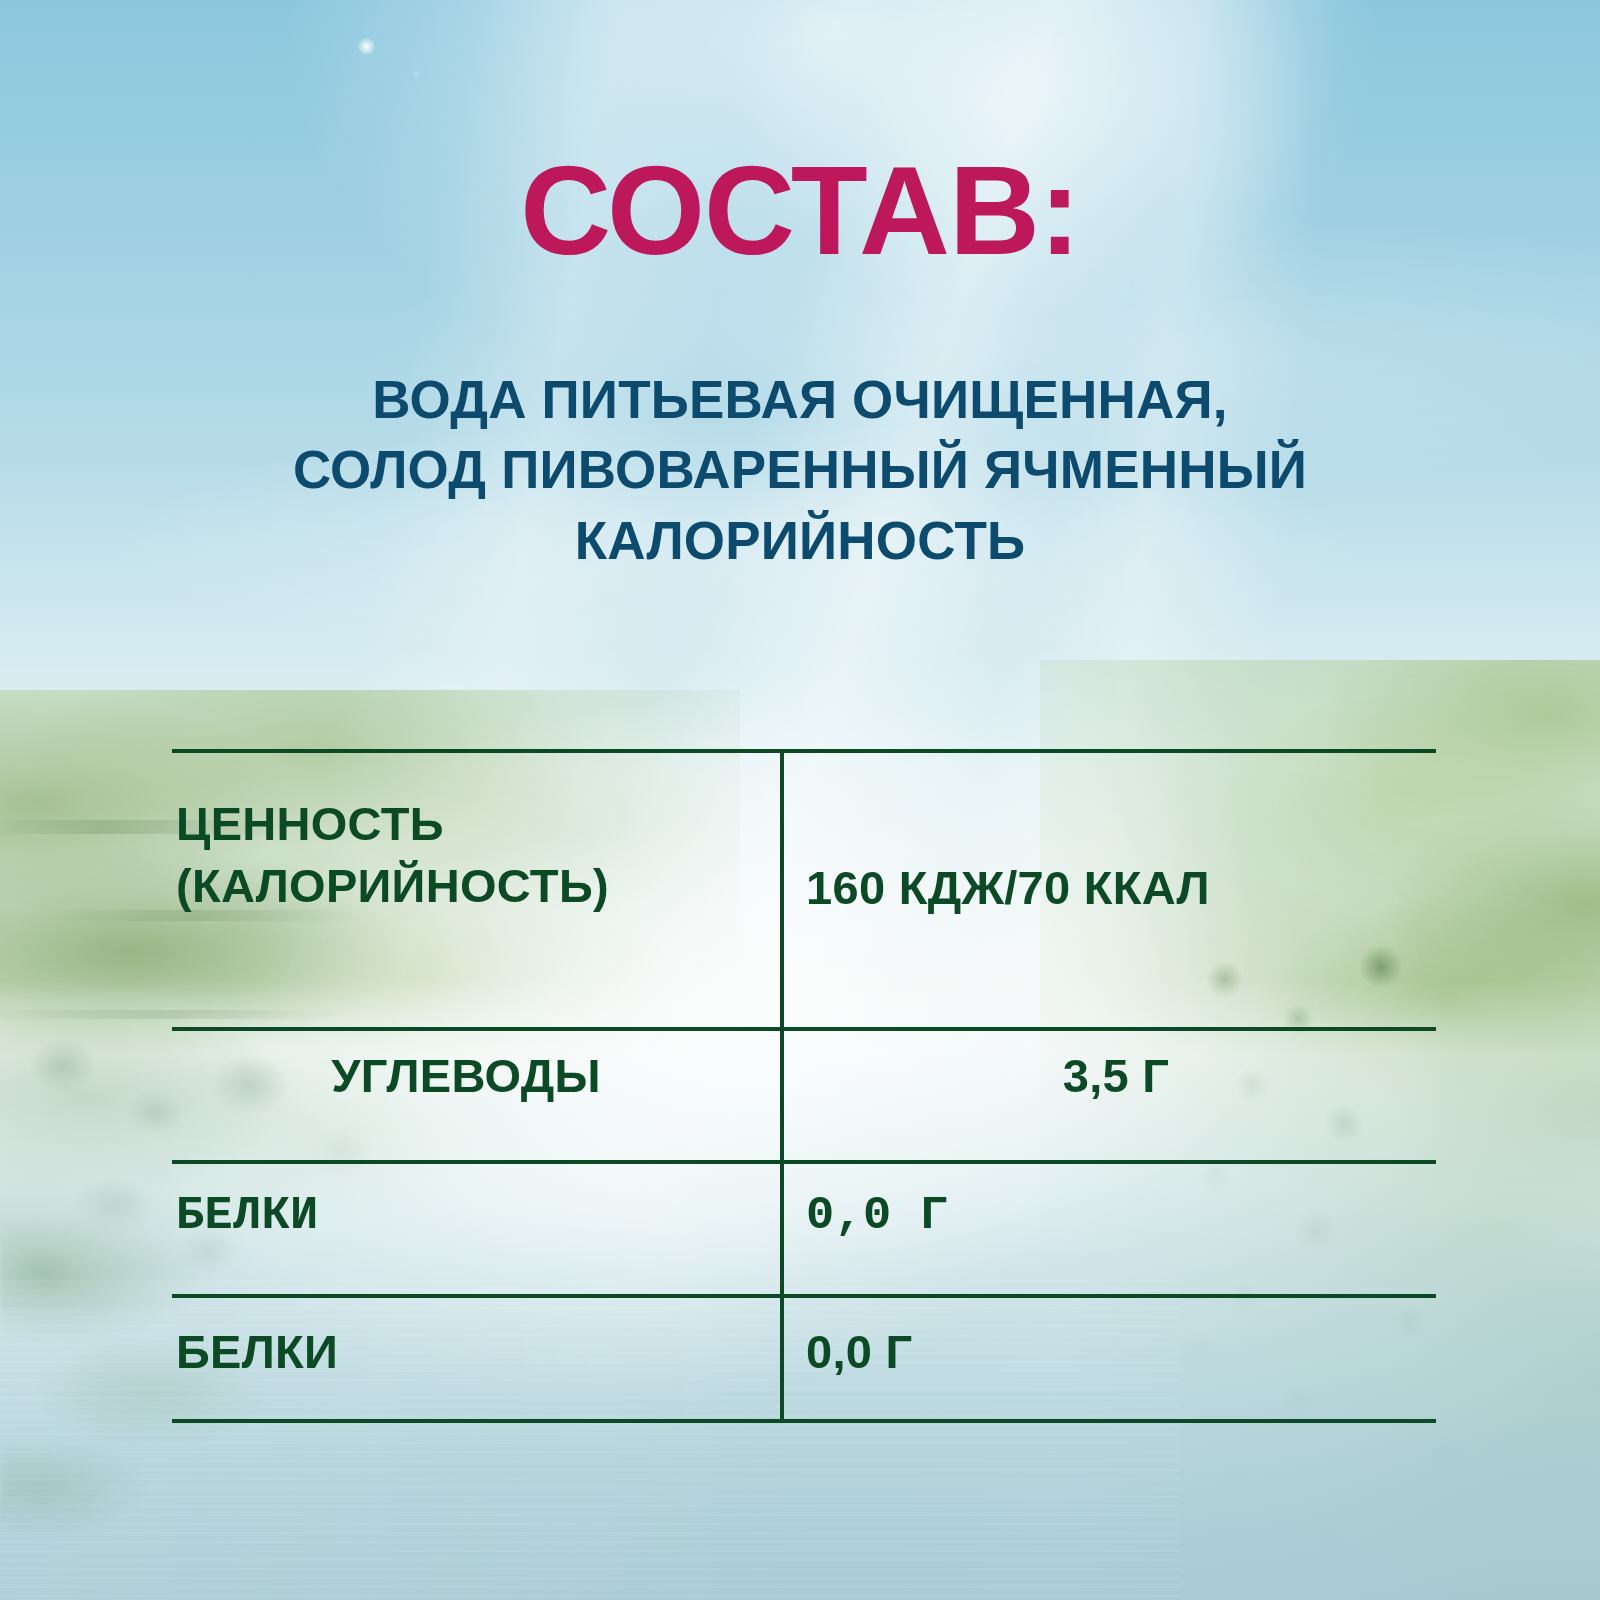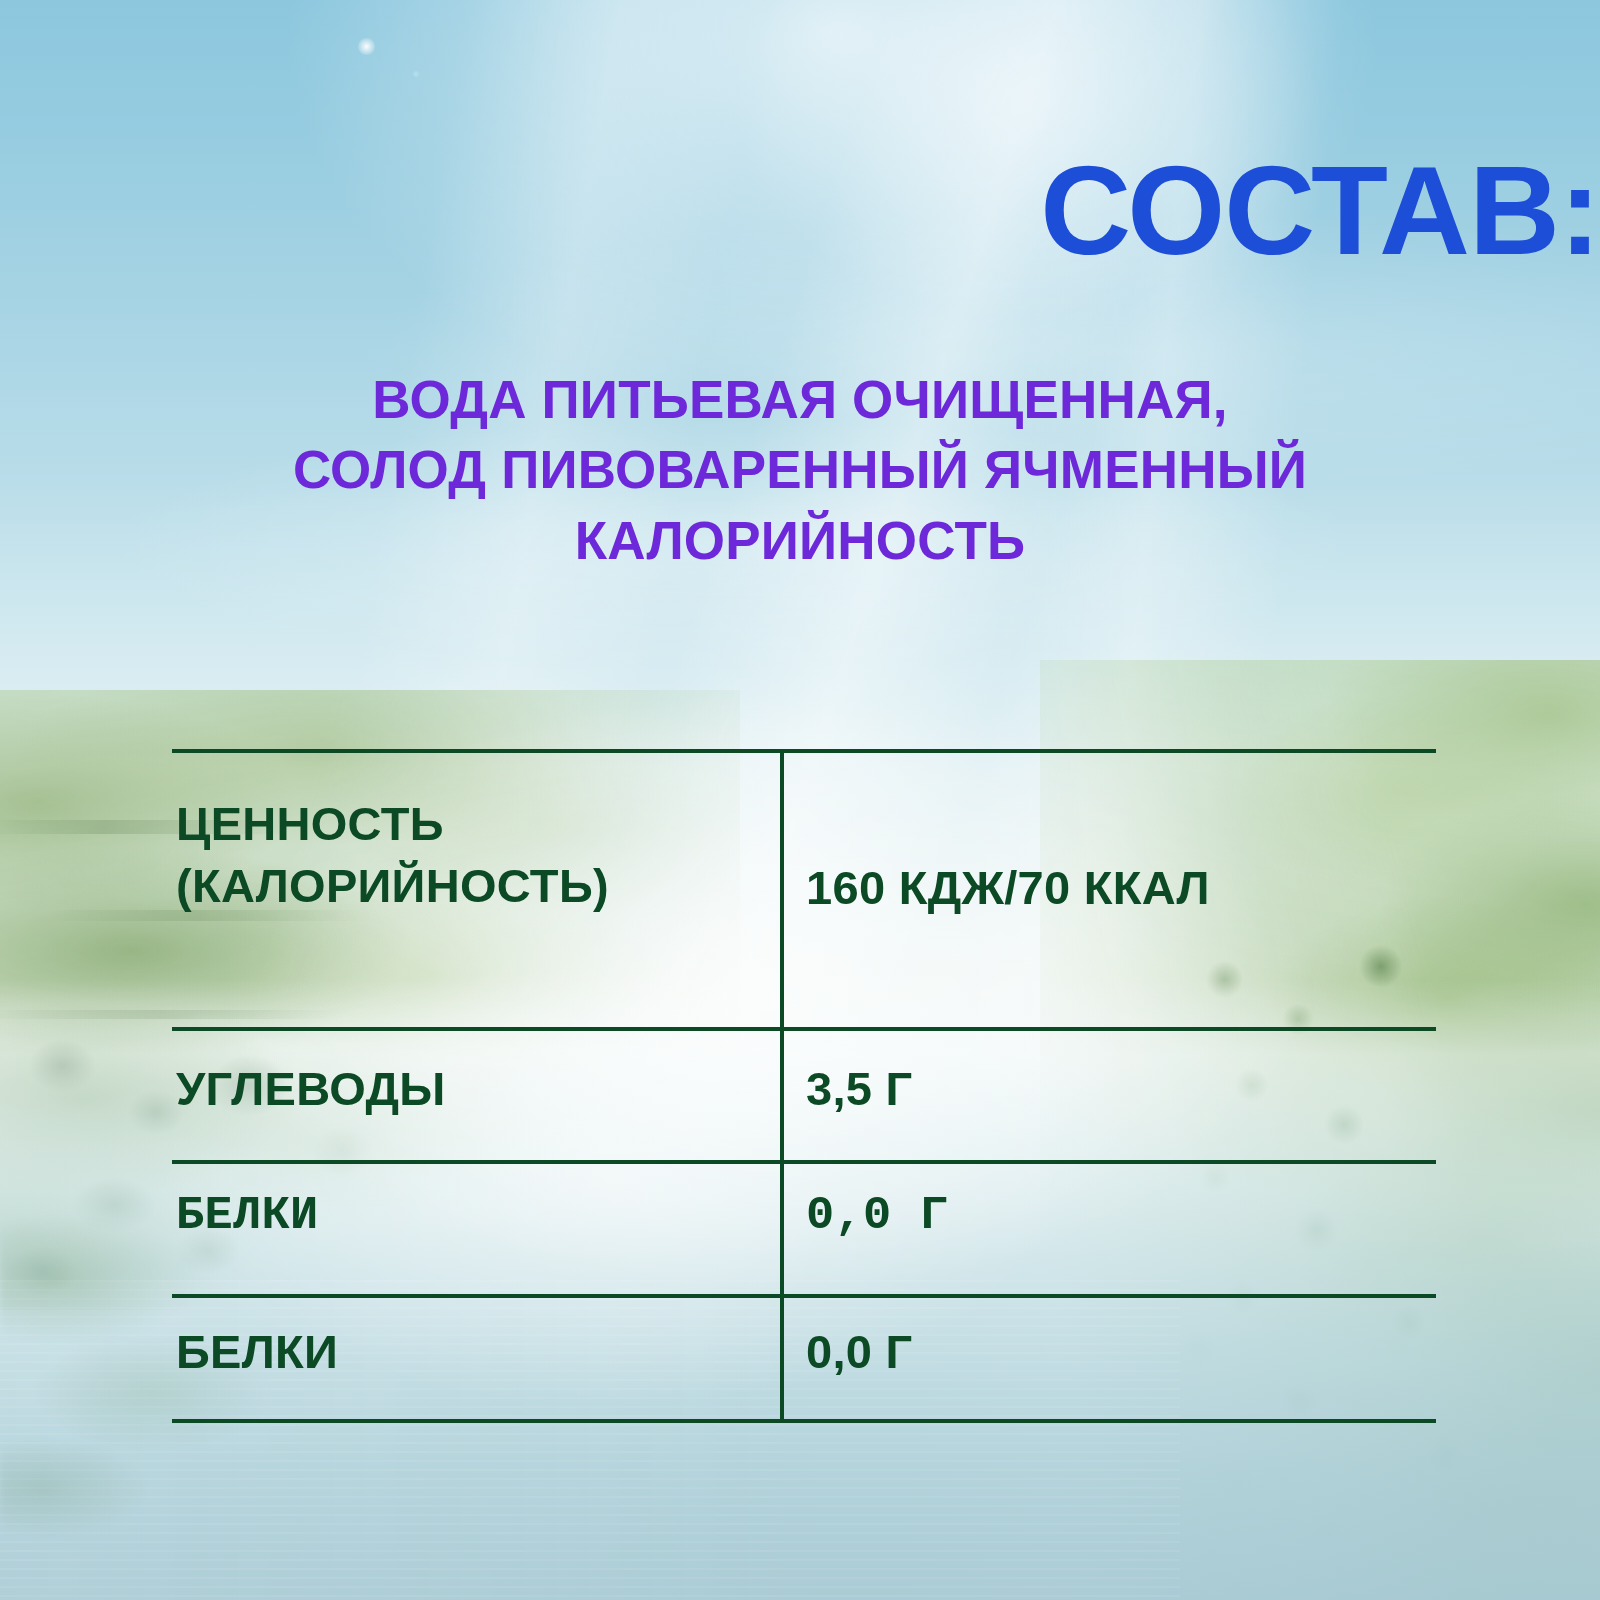--- a/index.html
+++ b/index.html
@@ -206,38 +206,38 @@
       radial-gradient(ellipse 620px 300px at 38% 74%, rgba(255,255,255,.50), rgba(255,255,255,0) 74%),
       linear-gradient(to bottom, rgba(255,255,255,0) 30%, rgba(255,255,255,.28) 48%, rgba(255,255,255,.12) 62%, rgba(255,255,255,0) 80%);
   }
 
   
   .content { position: absolute; inset: 0; }
 
   .title {
     position: absolute;
     left: 0; right: 0; top: 148px;
-    text-align: right;
+    text-align: center;
     font-size: 126px;
     font-weight: 700;
     letter-spacing: -1px;
     line-height: 1;
-    color: #1d4ed8;
+    color: #be185d;
     white-space: nowrap;
   }
 
   .ingredients {
     position: absolute;
     left: 140px; right: 140px; top: 365px;
     text-align: center;
     font-size: 53px;
     font-weight: 700;
     line-height: 1.33;
     letter-spacing: .2px;
-    color: #6d28d9;
+    color: #0c4a6e;
   }
   .ingredients .line { display: block; }
 
   
   .nutri-table {
     position: absolute;
     left: 172px;
     top: 749px;
     width: 1264px;
     height: 674px;
@@ -262,21 +262,21 @@
     font-weight: 700;
     line-height: 1.32;
     letter-spacing: .3px;
     color: #0b4a24;
   }
   .cell.label { left: 4px; width: 580px; }
   .cell.value { left: 634px; width: 620px; }
 
   .r0 .label { top: 44px; }
   .r0 .value { top: 108px; }
-  .r1 .label, .r1 .value { top: 309px; }
+  .r1 .label, .r1 .value { top: 296px; text-align: center; }
   .r2 .label, .r2 .value { top: 436px; font-family: Liberation Mono, monospace; }
   .r3 .label, .r3 .value { top: 572px; }
 </style>
 </head>
 <body>
 
 <div id="canvas">
 
   <div class="bg-layer sky"></div>
   <div class="bg-layer clouds"></div>

